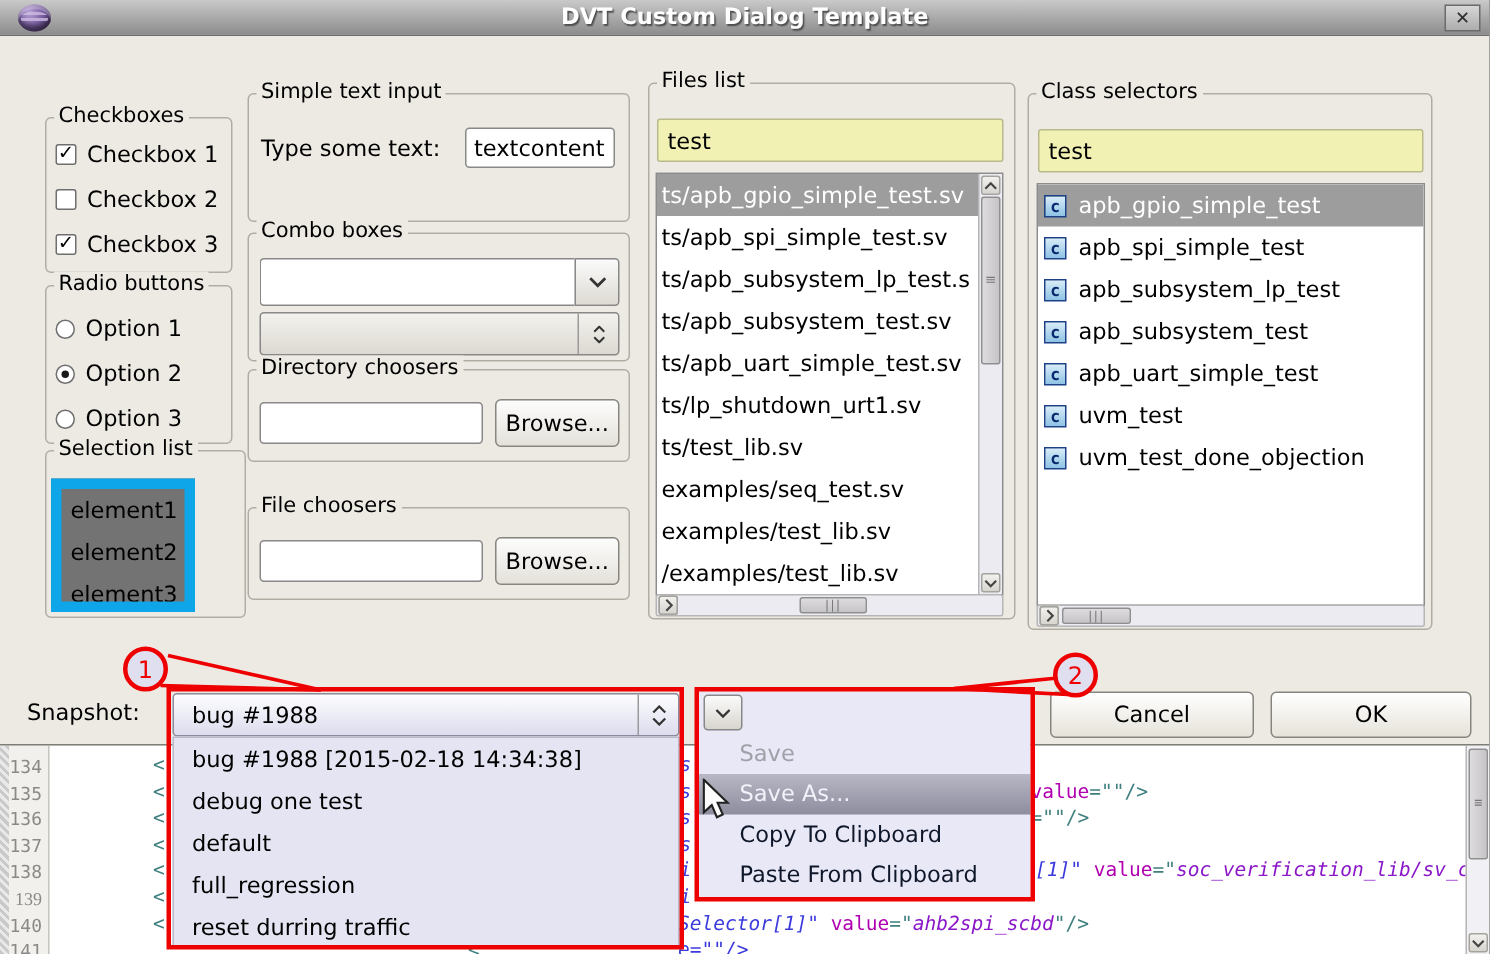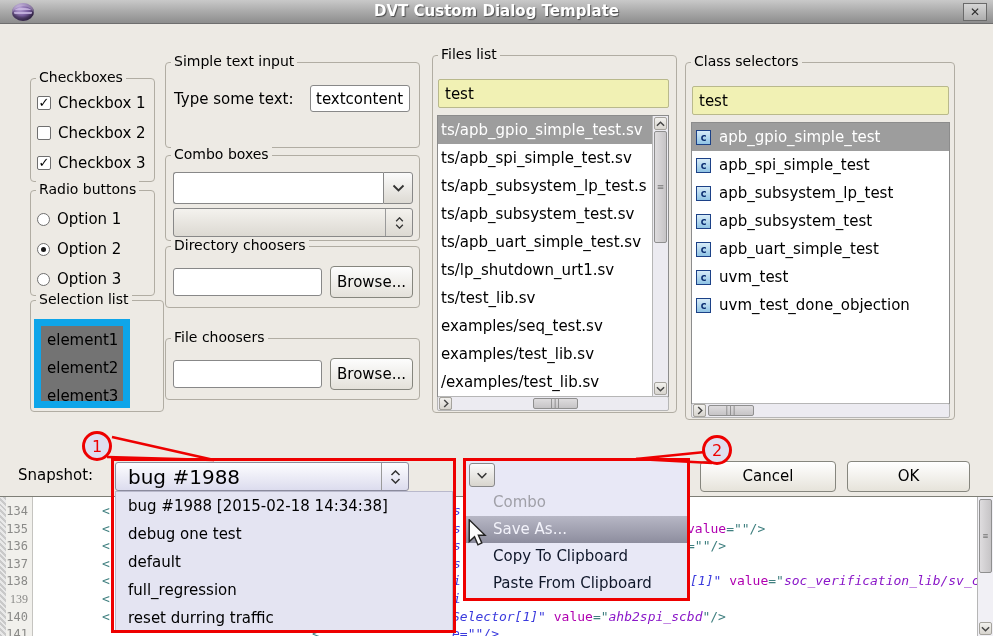--- a/index.html
+++ b/index.html
@@ -81,30 +81,30 @@
     border:1px solid #a5a39d;border-radius:2px;display:flex;align-items:center;justify-content:center;}
   .vthumb{position:absolute;left:1px;width:13px;background:linear-gradient(90deg,#dedcde,#c6c4c6);border:1px solid #8f8f8f;
     border-radius:2px;color:#777;font-size:9px;display:flex;align-items:center;justify-content:center;}
   .hscroll{position:absolute;height:15px;background:#ecebf1;border:1px solid #b6b6b6;border-radius:2px;}
   .hthumb{position:absolute;top:1px;height:11px;background:linear-gradient(#dedcde,#c6c4c6);border:1px solid #8f8f8f;
     border-radius:2px;color:#777;font-size:8px;display:flex;align-items:center;justify-content:center;letter-spacing:1px;}
 
   
   #dialog-body{position:absolute;left:0;top:24px;width:993px;height:473px;background:#edeae4;border-bottom:1px solid #7e7e76;}
   #snapshot-label{position:absolute;left:18px;top:466px;font-size:15px;color:#000;}
-  #snap-combo{position:absolute;left:115px;top:462px;width:294px;height:29px;border:1px solid #8b8b9d;border-radius:3px;
-    background:linear-gradient(#fdfdff,#dcdcee);display:flex;align-items:center;font-size:20px;}
+  #snap-combo{position:absolute;left:115px;top:462px;width:338px;height:29px;border:1px solid #8b8b9d;border-radius:3px;
+    background:linear-gradient(#fdfdff,#dcdcee);display:flex;align-items:center;font-size:15px;}
   #snap-combo .val{padding-left:12px;}
   #snap-dd{position:absolute;left:115px;top:491px;width:338px;height:141px;background:#e4e4f2;border:1px solid #b9b9cc;}
   .dd-item{height:28px;line-height:28px;padding-left:12px;font-size:15px;color:#000;white-space:nowrap;}
 
   .btn{position:absolute;height:31px;background:linear-gradient(#ffffff,#e6e3da);border:1px solid #86867e;border-radius:4px;
     font-size:15px;text-align:center;line-height:29px;color:#000;}
   #btn-cancel{left:700px;top:461px;width:136px;}
-  #btn-ok{left:847px;top:461px;width:123px;}
+  #btn-ok{left:847px;top:461px;width:134px;}
 
   
   #menu-strip{position:absolute;left:466px;top:461px;width:221px;height:28px;background:#e8e8f6;}
   #menu-chev{position:absolute;left:469px;top:463px;width:26px;height:24px;background:linear-gradient(#fbfbfb,#d8d5ce);
     border:1px solid #88888a;border-radius:3px;display:flex;align-items:center;justify-content:center;}
   #menu-list{position:absolute;left:466px;top:489px;width:221px;height:109px;background:#e8e8f6;}
   .menu-item{height:27px;line-height:27px;padding-left:27px;font-size:15px;color:#0f172a;white-space:nowrap;}
   .menu-item.disabled{color:#a0a0a8;}
   .menu-item.highlighted{background:linear-gradient(#b7b7c5,#8d8d9e);color:#f2f2fa;}
 
@@ -413,21 +413,21 @@
   <div class="btn" id="btn-cancel">Cancel</div>
   <div class="btn" id="btn-ok">OK</div>
 
   <div id="menu-strip"></div>
   <div id="menu-chev">
     <svg class="chev" width="12" height="7" viewBox="0 0 13 8">
         <polyline points="1.5,1.5 6.5,6.5 11.5,1.5" fill="none" stroke="#333" stroke-width="1.8"></polyline>
       </svg>
   </div>
   <div id="menu-list">
-      <div class="menu-item disabled">Combo</div>
+      <div class="menu-item disabled">Save</div>
       <div class="menu-item highlighted">Save As...</div>
       <div class="menu-item">Copy To Clipboard</div>
       <div class="menu-item">Paste From Clipboard</div>
     </div>
 
   <div class="ann-box" id="ann-box1"></div>
   <div class="ann-box" id="ann-box2"></div>
   <div class="ann-circle" id="ann-c1">1</div>
   <div class="ann-circle" id="ann-c2">2</div>
   <svg id="ann-lines">

